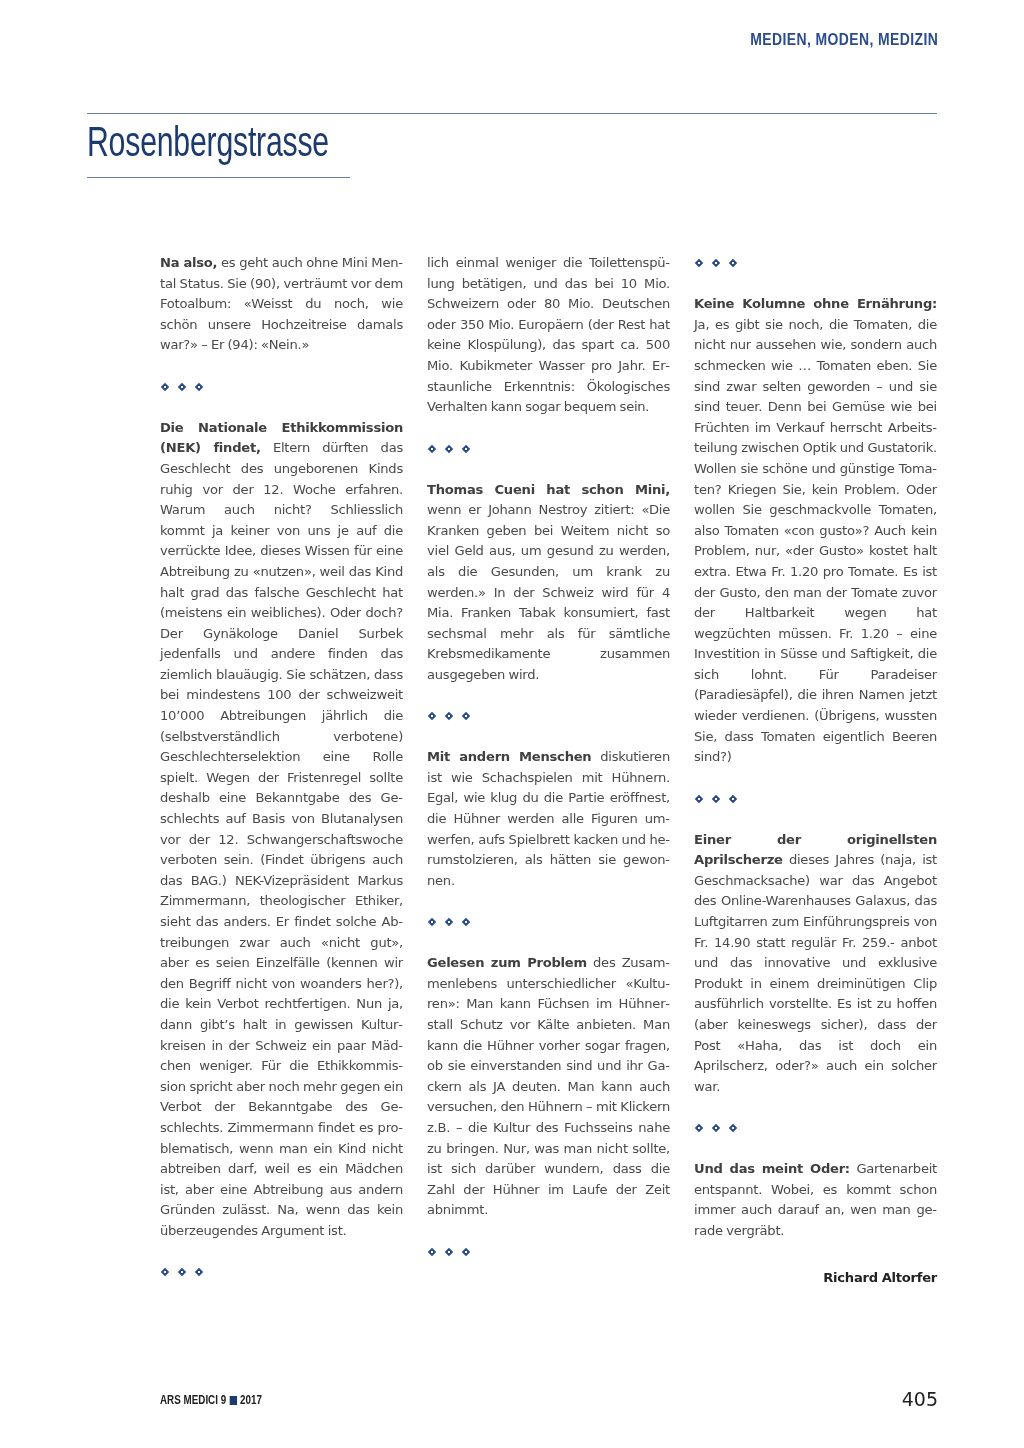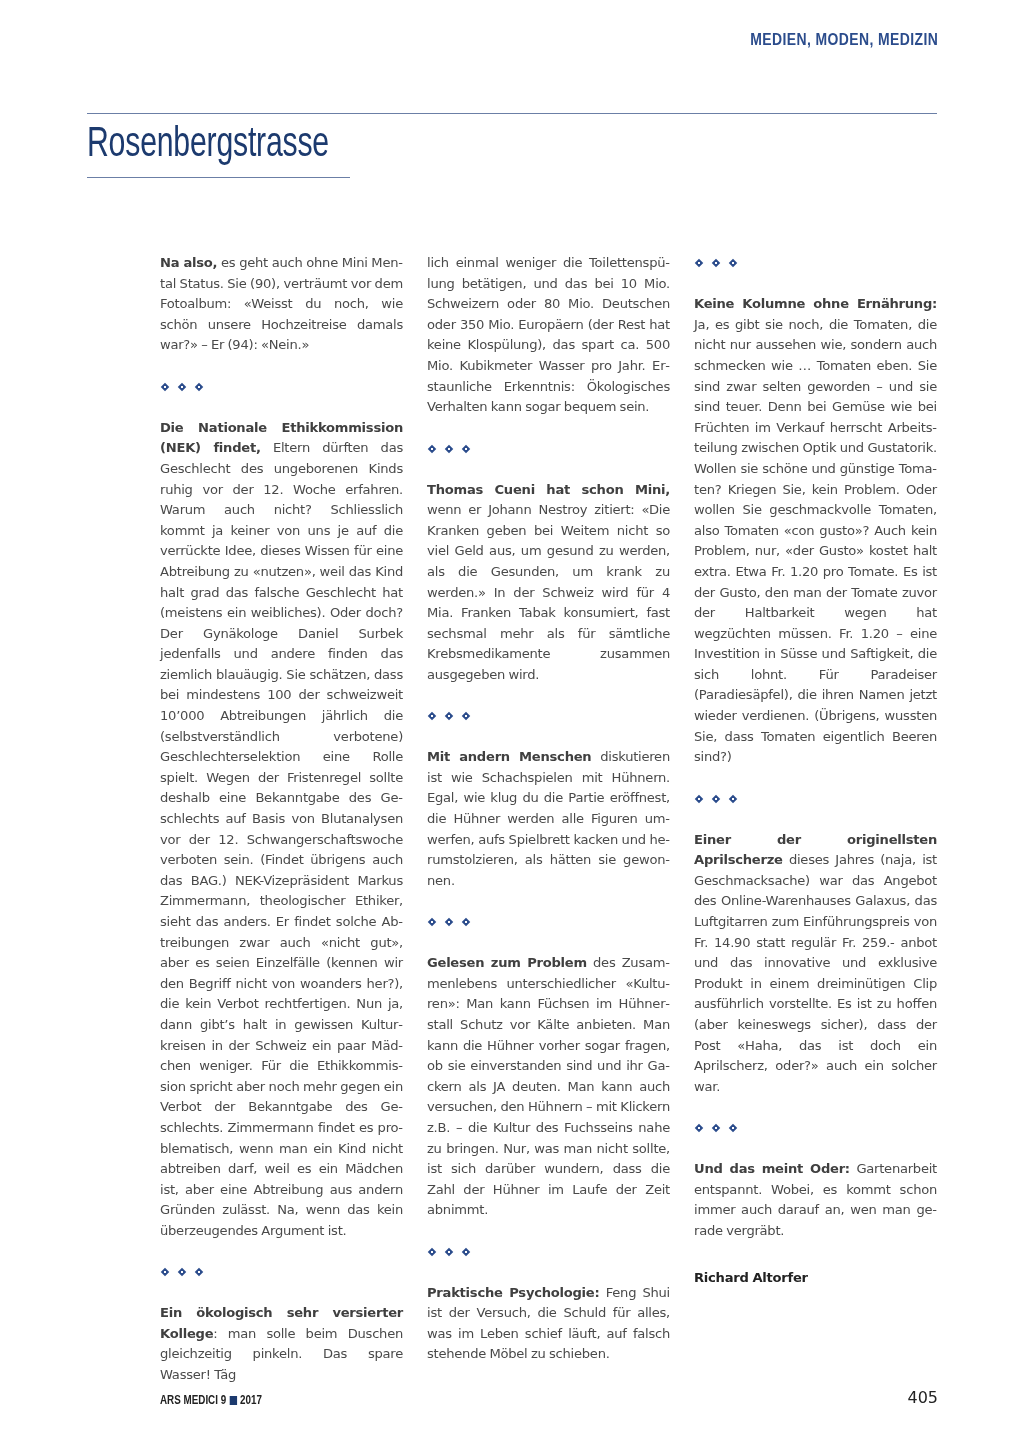--- a/index.html
+++ b/index.html
@@ -31,31 +31,31 @@
   .lead { font-weight: bold; color: #404040; }
   .sep { margin: 0 0 20.6px 0; height: 20.6px; display: flex; align-items: center; gap: 7px; }
   .sep span { display: inline-block; width: 10px; height: 10px; position: relative; }
   .sep span::before {
     content: ""; position: absolute; left: 2px; top: 2px; width: 6px; height: 6px;
     background: #2b4c8c; transform: rotate(45deg);
   }
   .sep span::after {
     content: ""; position: absolute; left: 4px; top: 4px; width: 2px; height: 2px; background: #fff;
   }
-  .author { text-align: left; font-weight: bold; color: #222; margin-top: 26px; }
+  .author { text-align: right; font-weight: bold; color: #222; margin-top: 26px; }
   .footer-left {
     position: absolute; left: 160px; top: 1393px;
     font-family: "Liberation Sans", sans-serif; font-weight: bold; font-size: 12px; color: #222;
     transform: scaleX(0.82); transform-origin: left center; white-space: nowrap;
     display: flex; align-items: center; gap: 4px;
   }
   .footer-square { display: inline-block; width: 9px; height: 9px; background: #1c3a6e; }
   .page-num {
     position: absolute; right: 86px; top: 1388px;
-    font-family: "DejaVu Sans", sans-serif; font-size: 16px; color: #222; text-align: right;
+    font-family: "DejaVu Sans", sans-serif; font-size: 19px; color: #222; text-align: right;
   }
 </style>
 </head>
 <body>
 
 <div class="section-tag">MEDIEN, MODEN, MEDIZIN</div>
 <div class="top-rule"></div>
 <div class="title">Rosenbergstrasse</div>
 <div class="title-rule"></div>
 
@@ -65,21 +65,20 @@
       <span></span>
       <span></span>
       <span></span>
     </div>
   <p><span class="lead">Die Nationale Ethikkommission (NEK) findet,</span><span> Eltern dürften das Geschlecht des ungeborenen Kinds ruhig vor der 12. Woche erfahren. Warum auch nicht? Schliesslich kommt ja keiner von uns je auf die verrückte Idee, die­ses Wissen für eine Abtreibung zu «nutzen», weil das Kind halt grad das falsche Geschlecht hat (meistens ein weibliches). Oder doch? Der Gynäko­loge Daniel Surbek jedenfalls und an­dere finden das ziemlich blauäugig. Sie schätzen, dass bei mindestens 100 der schweizweit 10’000 Abtreibungen jährlich die (selbstverständlich verbo­tene) Geschlechterselektion eine Rolle spielt. Wegen der Fristenregel sollte deshalb eine Bekanntgabe des Ge­schlechts auf Basis von Blutanalysen vor der 12. Schwangerschaftswoche verboten sein. (Findet übrigens auch das BAG.) NEK-Vizepräsident Markus Zimmermann, theologischer Ethiker, sieht das anders. Er findet solche Ab­treibungen zwar auch «nicht gut», aber es seien Einzelfälle (kennen wir den Begriff nicht von woanders her?), die kein Verbot rechtfertigen. Nun ja, dann gibt’s halt in gewissen Kultur­kreisen in der Schweiz ein paar Mäd­chen weniger. Für die Ethikkommis­sion spricht aber noch mehr gegen ein Verbot der Bekanntgabe des Ge­schlechts. Zimmermann findet es pro­blematisch, wenn man ein Kind nicht abtreiben darf, weil es ein Mädchen ist, aber eine Abtreibung aus andern Gründen zulässt. Na, wenn das kein überzeugendes Argument ist.</span></p>
   <div class="sep">
       <span></span>
       <span></span>
       <span></span>
     </div>
-  <p><span class="lead">Ein ökologisch sehr versierter Kol­lege</span><span>: man solle beim Duschen gleich­zeitig pinkeln. Das spare Wasser! Täg­</span></p>
 </div>
 
 <div class="col col2">
   <p><span>lich einmal weniger die Toilettenspü­lung betätigen, und das bei 10 Mio. Schweizern oder 80 Mio. Deutschen oder 350 Mio. Europäern (der Rest hat keine Klospülung), das spart ca. 500 Mio. Kubikmeter Wasser pro Jahr. Er­staunliche Erkenntnis: Ökologisches Verhalten kann sogar bequem sein.</span></p>
   <div class="sep">
       <span></span>
       <span></span>
       <span></span>
     </div>
   <p><span class="lead">Thomas Cueni hat schon Mini,</span><span> wenn er Johann Nestroy zitiert: «Die Kran­ken geben bei Weitem nicht so viel Geld aus, um gesund zu werden, als die Gesunden, um krank zu werden.» In der Schweiz wird für 4 Mia. Franken Tabak konsumiert, fast sechsmal mehr als für sämtliche Krebsmedika­mente zusammen ausgegeben wird.</span></p>
@@ -93,21 +92,20 @@
       <span></span>
       <span></span>
       <span></span>
     </div>
   <p><span class="lead">Gelesen zum Problem</span><span> des Zusam­menlebens unterschiedlicher «Kultu­ren»: Man kann Füchsen im Hühner­stall Schutz vor Kälte anbieten. Man kann die Hühner vorher sogar fragen, ob sie einverstanden sind und ihr Ga­ckern als JA deuten. Man kann auch versuchen, den Hühnern – mit Kli­ckern z.B. – die Kultur des Fuchsseins nahe zu bringen. Nur, was man nicht sollte, ist sich darüber wundern, dass die Zahl der Hühner im Laufe der Zeit abnimmt.</span></p>
   <div class="sep">
       <span></span>
       <span></span>
       <span></span>
     </div>
-  <p><span class="lead">Praktische Psychologie:</span><span> Feng Shui ist der Versuch, die Schuld für alles, was im Leben schief läuft, auf falsch ste­hende Möbel zu schieben.</span></p>
 </div>
 
 <div class="col col3">
   <div class="sep">
       <span></span>
       <span></span>
       <span></span>
     </div>
   <p><span class="lead">Keine Kolumne ohne Ernährung:</span><span> Ja, es gibt sie noch, die Tomaten, die nicht nur aussehen wie, sondern auch schmecken wie … Tomaten eben. Sie sind zwar selten geworden – und sie sind teuer. Denn bei Gemüse wie bei Früchten im Verkauf herrscht Arbeits­teilung zwischen Optik und Gustatorik. Wollen sie schöne und günstige Toma­ten? Kriegen Sie, kein Problem. Oder wollen Sie geschmackvolle Tomaten, also Tomaten «con gusto»? Auch kein Problem, nur, «der Gusto» kostet halt extra. Etwa Fr. 1.20 pro Tomate. Es ist der Gusto, den man der Tomate zuvor der Haltbarkeit wegen hat wegzüchten müssen. Fr. 1.20 – eine Investition in Süsse und Saftigkeit, die sich lohnt. Für Paradeiser (Paradiesäpfel), die ihren Namen jetzt wieder verdienen. (Übrigens, wussten Sie, dass Tomaten eigentlich Beeren sind?)</span></p>
   <div class="sep">

